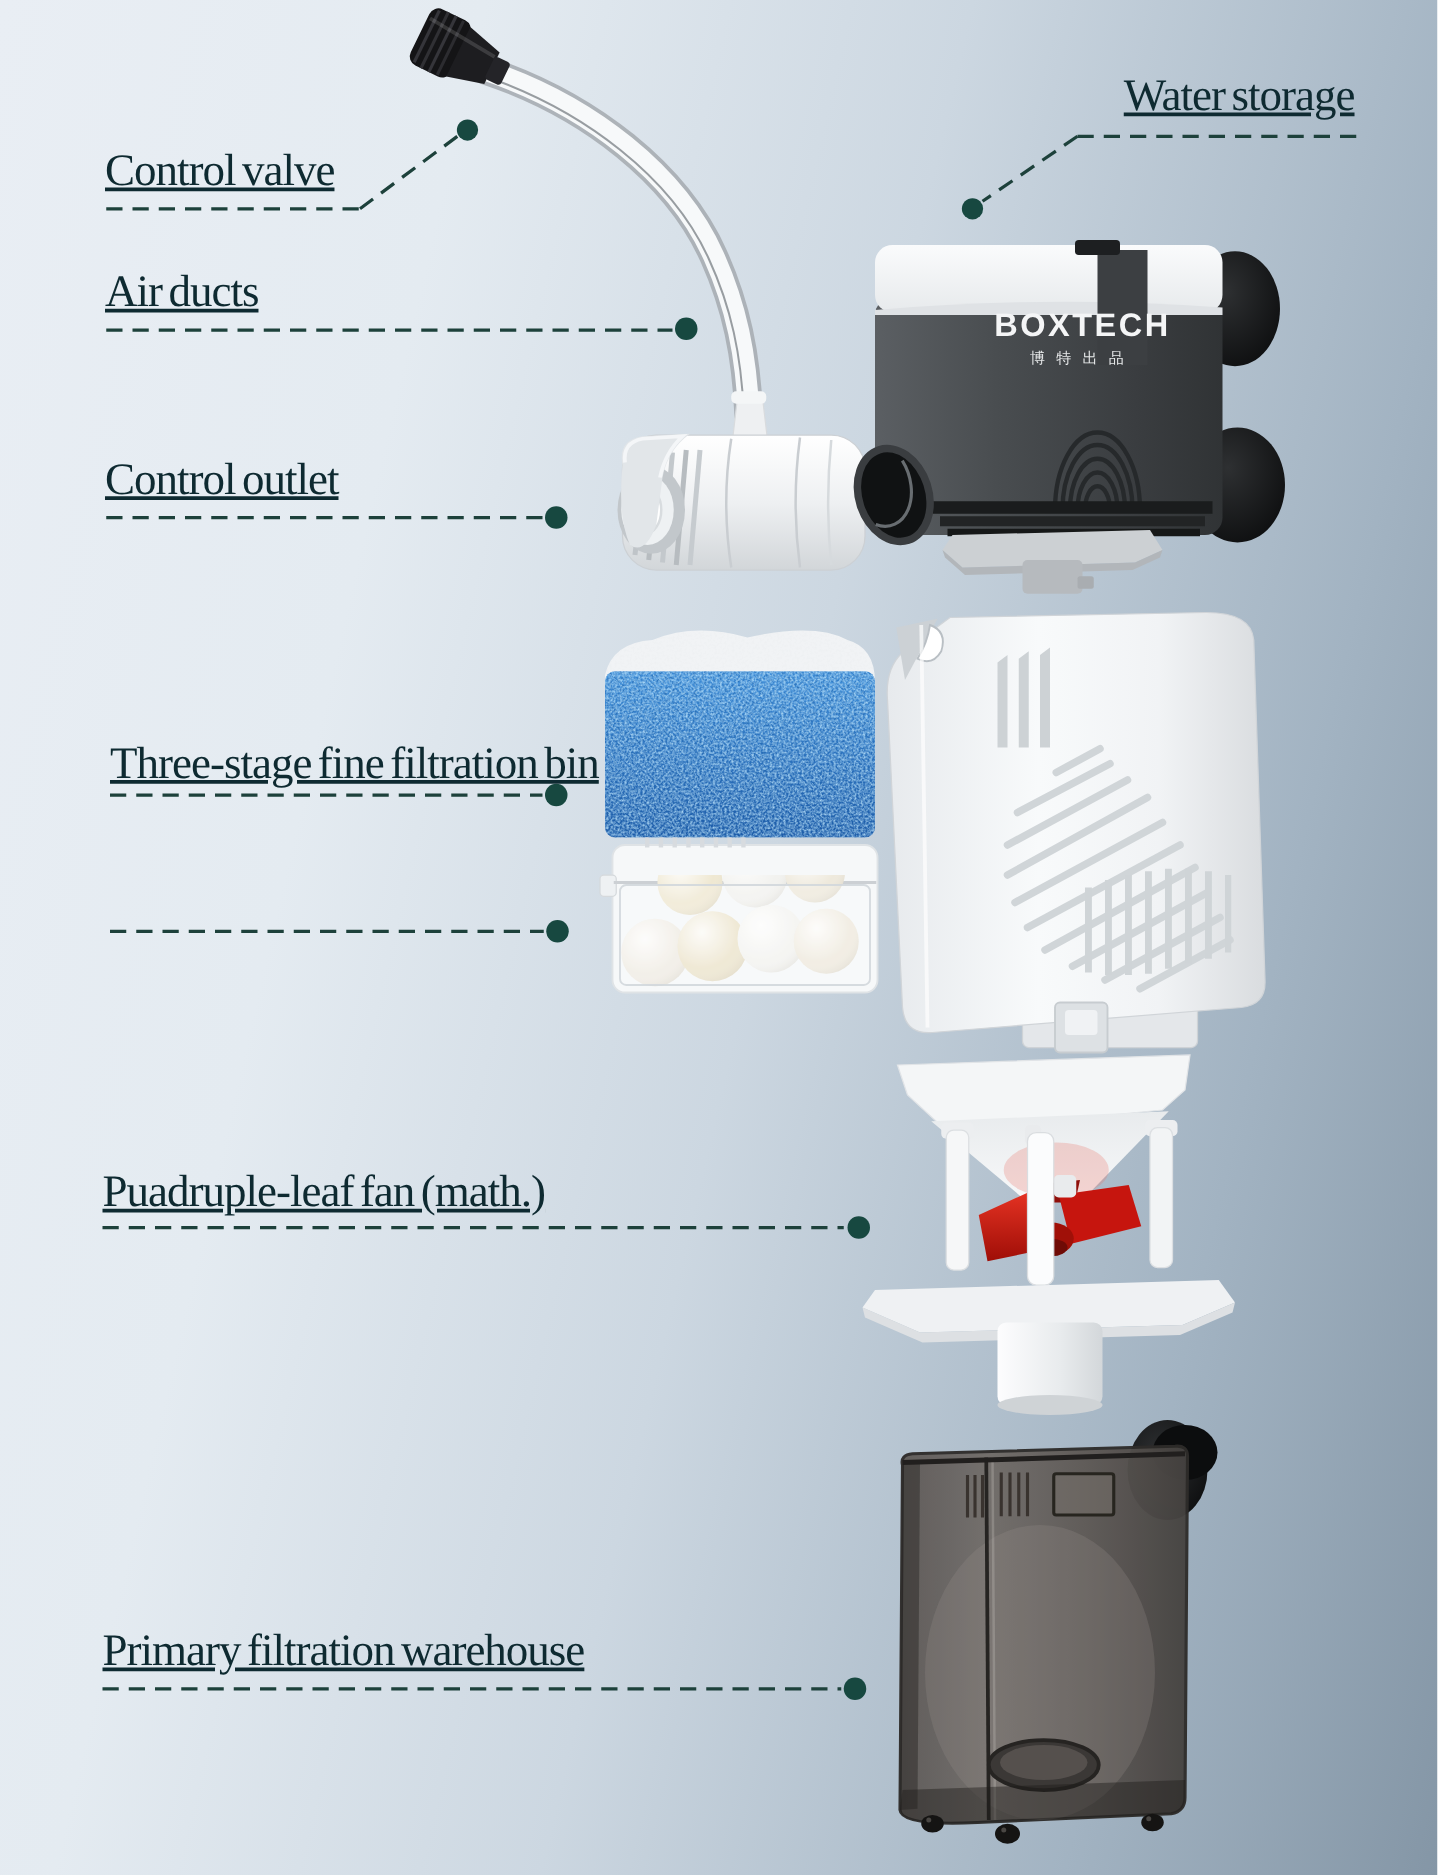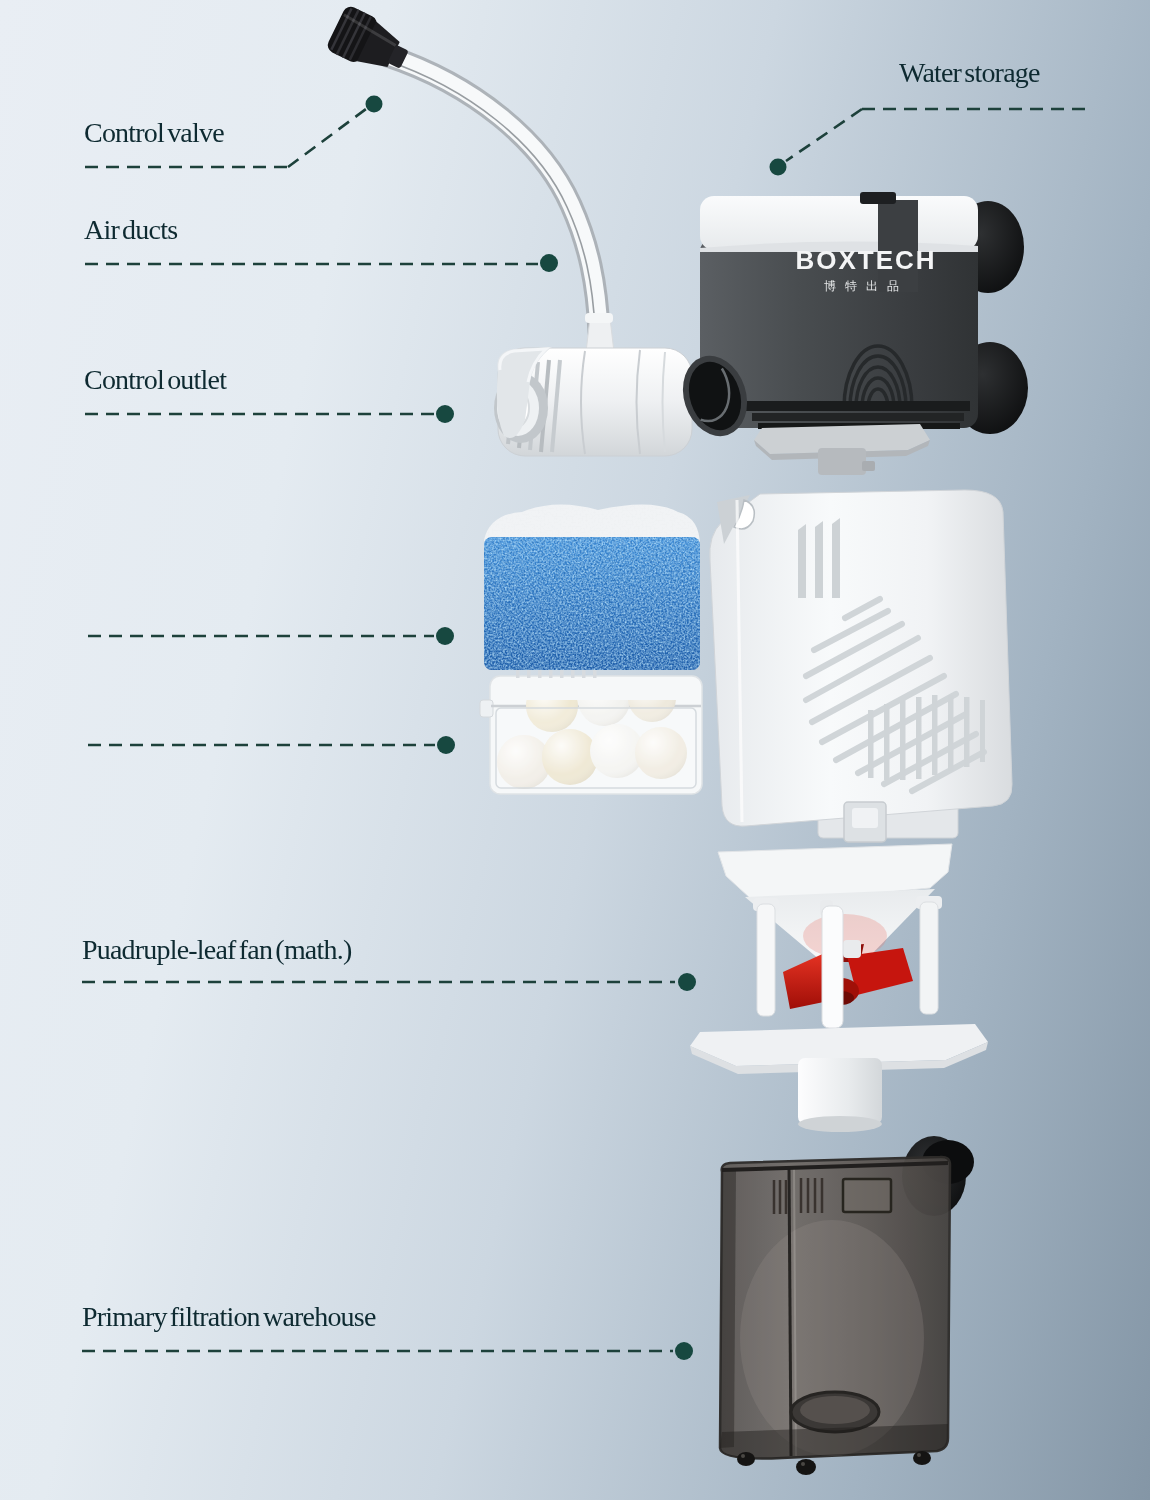--- a/index.html
+++ b/index.html
@@ -3,22 +3,22 @@
 <meta charset="utf-8">
 <style>
   html,body{margin:0;padding:0;}
   .canvas{
     position:relative; width:1150px; height:1500px; overflow:hidden;
     background:linear-gradient(103deg,#e9eef4 0%,#e4ebf1 26%,#ccd7e1 52%,#a2b3c2 80%,#8496a6 100%);
     font-family:"Liberation Serif","DejaVu Serif",serif;
   }
   .art{position:absolute;left:0;top:0;width:1150px;height:1500px;}
   .label{
-    position:absolute; color:#0e2a31; font-size:28px; line-height:1.05;
-    letter-spacing:-0.8px; word-spacing:-3px; white-space:nowrap;
+    position:absolute; color:#0e2a31; font-size:36px; line-height:1.05;
+    letter-spacing:-0.8px; word-spacing:-3px; white-space:nowrap;text-decoration:underline;
   }
 </style>
 </head>
 <body>
 
 <div class="canvas">
 
 <svg class="art" viewBox="0 0 1150 1500" aria-hidden="true">
   <defs>
     <linearGradient id="gPump" x1="0" y1="0" x2="1" y2="0">
@@ -346,17 +346,18 @@
     <circle cx="446" cy="745" r="9"></circle>
     <circle cx="687" cy="982" r="9"></circle>
     <circle cx="684" cy="1351" r="9"></circle>
     <circle cx="778" cy="167" r="8.5"></circle>
   </g>
 </svg>
 
 <div class="label" style="left:84px; top:118px;">Control valve</div>
 <div class="label" style="left:84px; top:215px;">Air ducts</div>
 <div class="label" style="left:84px; top:365px;">Control outlet</div>
+<div class="label" style="left:88px; top:592px;">Three-stage fine filtration bin</div>
 <div class="label" style="left:82px; top:935px;">Puadruple-leaf fan (math.)</div>
 <div class="label" style="left:82px; top:1302px;">Primary filtration warehouse</div>
 <div class="label" style="left:899px; top:58px;">Water storage</div>
 
 </div>
 
 </body></html>

